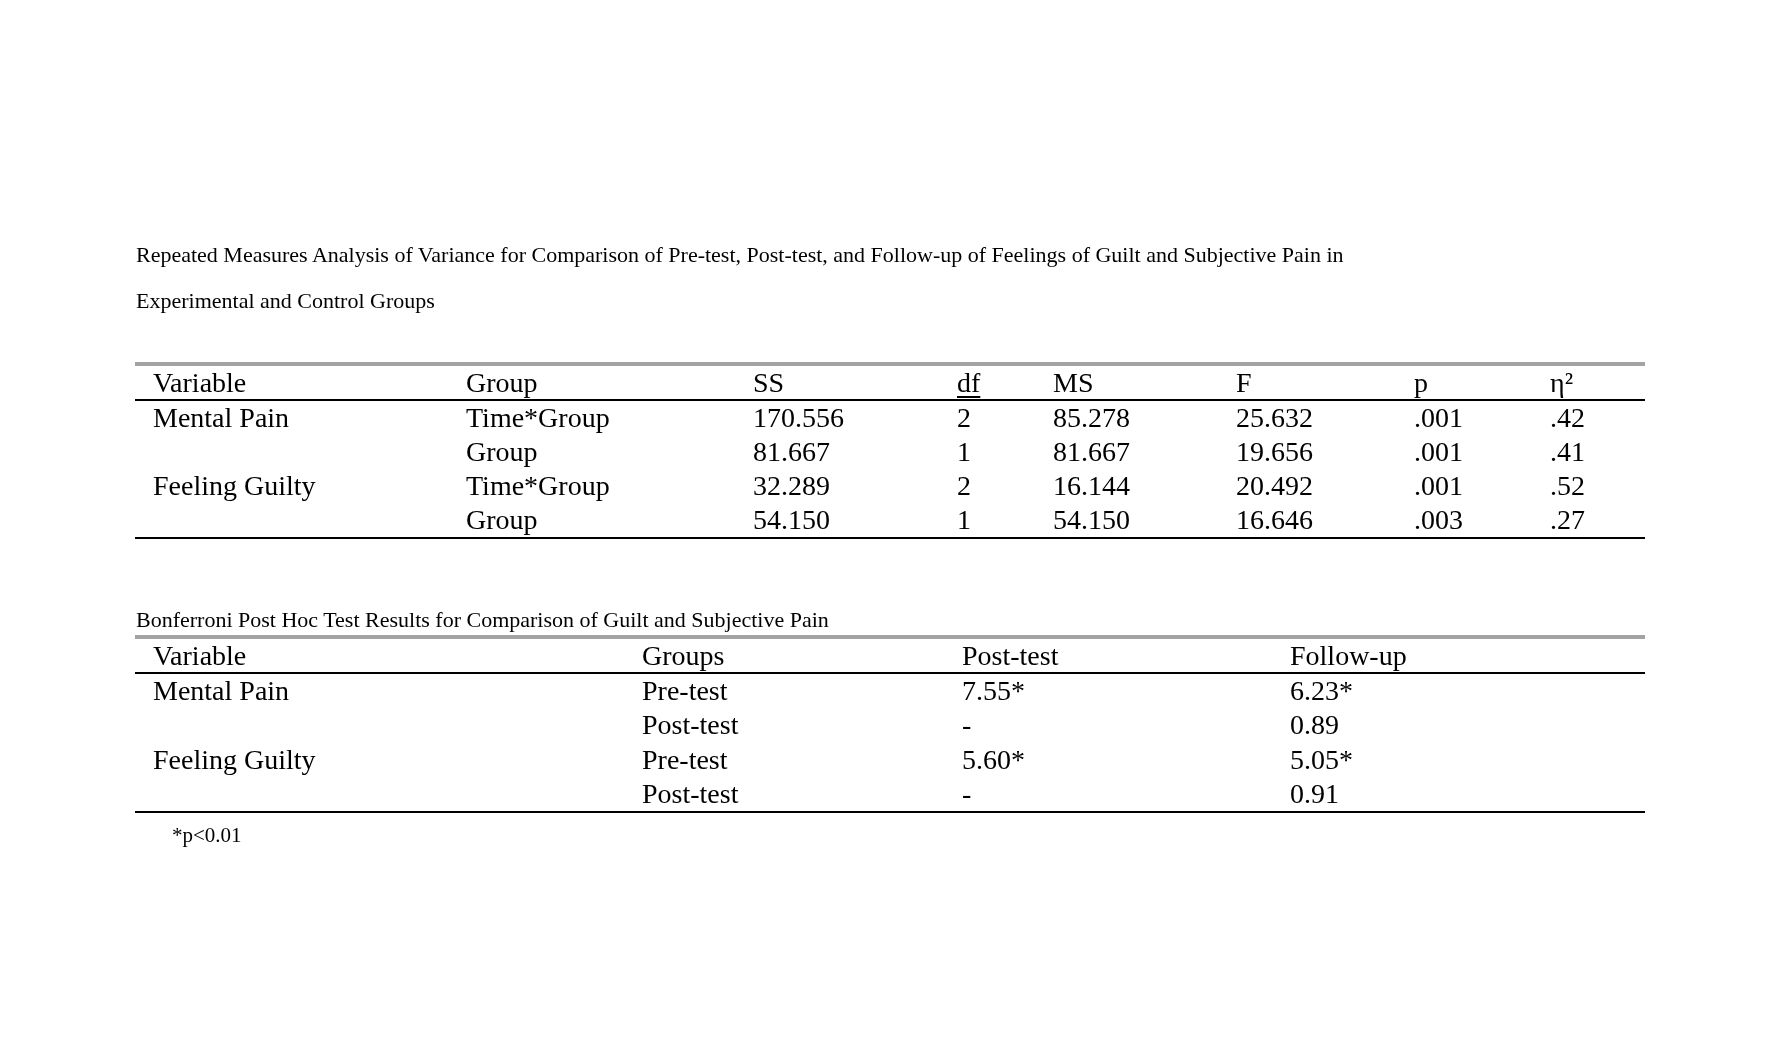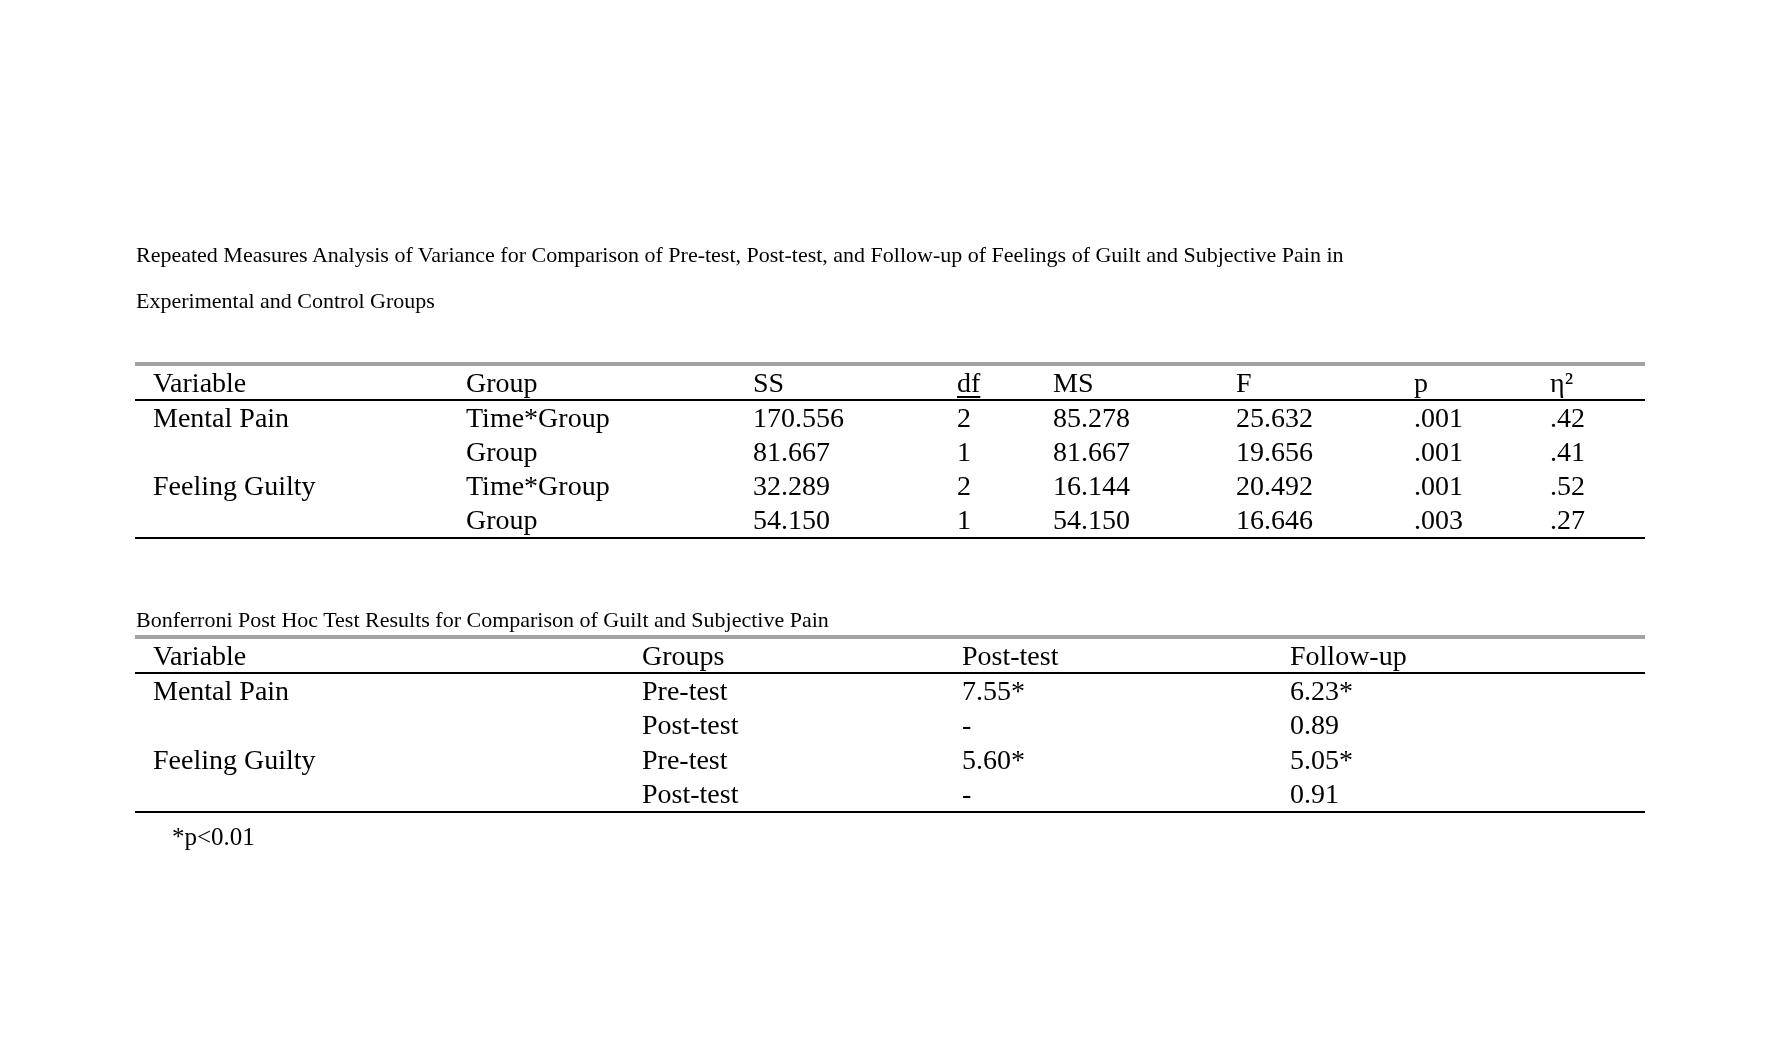--- a/index.html
+++ b/index.html
@@ -63,21 +63,21 @@
     text-decoration-color: #d23b2e;
     text-decoration-thickness: 1px;
     text-underline-offset: 4px;
     text-decoration: underline;
   }
 
   .footnote {
     position: absolute;
     left: 172px;
     top: 823px;
-    font-size: 25px;
+    font-size: 21px;
     white-space: nowrap;
   }
 </style>
 </head>
 <body>
 
 <div id="anova-title-line1" class="page-title">Repeated Measures Analysis of Variance for Comparison of Pre-test, Post-test, and Follow-up of Feelings of Guilt and Subjective Pain in</div>
 
 <div id="anova-title-line2" class="page-title">Experimental and Control Groups</div>
 

